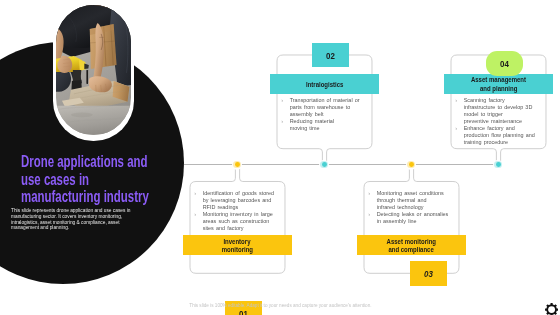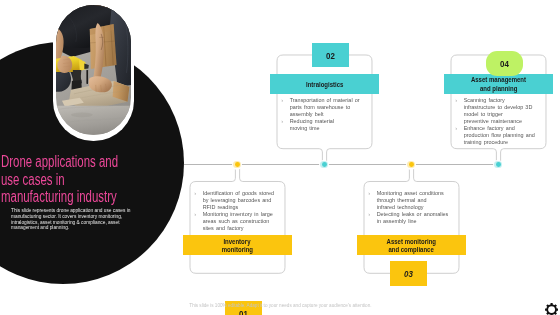--- a/index.html
+++ b/index.html
@@ -11,22 +11,22 @@
 
   
   .black-circle{position:absolute;left:-57.8px;top:42px;width:242px;height:242px;
                 border-radius:50%;background:#111111;}
   .photo-frame{position:absolute;left:53.2px;top:2.3px;width:80.5px;height:138.5px;
                border-radius:40.3px;background:#ffffff;}
   .photo-clip{position:absolute;left:55.7px;top:4.8px;width:75.5px;height:129.8px;
               border-radius:37.8px;overflow:hidden;}
   .photo-clip svg{display:block;width:75.5px;height:129.8px;}
 
-  .title{position:absolute;left:1px;top:153.3px;width:260px;color:#ec4899;
-         font-weight:400;font-size:16px;line-height:17.35px;}
+  .title{position:absolute;left:21px;top:153.3px;width:260px;color:#8b5cf6;
+         font-weight:700;font-size:16px;line-height:17.35px;}
   .title div{white-space:nowrap;transform:scaleX(0.715);transform-origin:0 50%;}
   .desc{position:absolute;left:11px;top:208.2px;width:124px;color:#e8e8e8;
         font-size:4.8px;line-height:5.77px;font-weight:400;}
 
   
   .hline{position:absolute;left:184px;top:164px;width:314.5px;height:1px;
          background:#b6b6b6;}
   .node{position:absolute;width:10px;height:10px;border-radius:50%;
         background:#ffffff;box-sizing:border-box;
         display:flex;align-items:center;justify-content:center;}
@@ -212,21 +212,21 @@
         <u style="background: rgb(74, 208, 210);"></u>
         <i style="background: rgb(74, 208, 210);"></i>
       </div>
       <svg width="95" height="111.30000000000001" viewBox="0 0 95 111.30000000000001" style="position: absolute; left: 363.9px; top: 163px; overflow: visible;">
         <path d="M 45.4 1 L 45.4 15.3 Q 45.4 18.5 42.199999999999996 18.5 L 6 18.5 Q 0 18.5 0 24.5 L 0 104.30000000000001 Q 0 110.30000000000001 6 110.30000000000001 L 89 110.30000000000001 Q 95 110.30000000000001 95 104.30000000000001 L 95 24.5 Q 95 18.5 89 18.5 L 52.800000000000004 18.5 Q 49.6 18.5 49.6 15.3 L 49.6 1" fill="none" stroke="#c9c9c9" stroke-width="0.9"></path>
       </svg>
       <div class="bar" style="left: 357.15px; top: 235px; background: rgb(251, 197, 14);">
         <div>Asset monitoring</div>
         <div>and compliance</div>
       </div>
-      <div class="badge" style="left: 390px; top: 261px; background: rgb(251, 197, 14); font-style: italic;">
+      <div class="badge" style="left: 410px; top: 261px; background: rgb(251, 197, 14); font-style: italic;">
         <span>03</span>
       </div>
       <div class="bullets" style="left: 368.2px; top: 190.2px;">
         <ul class="bl">
           <li title="Monitoring asset conditions through thermal and infrared technology"><span>Monitoring asset conditions</span><br><span>through thermal and</span><br><span>infrared technology</span></li>
           <li title="Detecting leaks or anomalies in assembly line"><span>Detecting leaks or anomalies</span><br><span>in assembly line</span></li>
         </ul>
       </div>
       <div class="node" style="left: 406.4px; top: 159.5px;">
         <u style="background: rgb(251, 197, 14);"></u>

